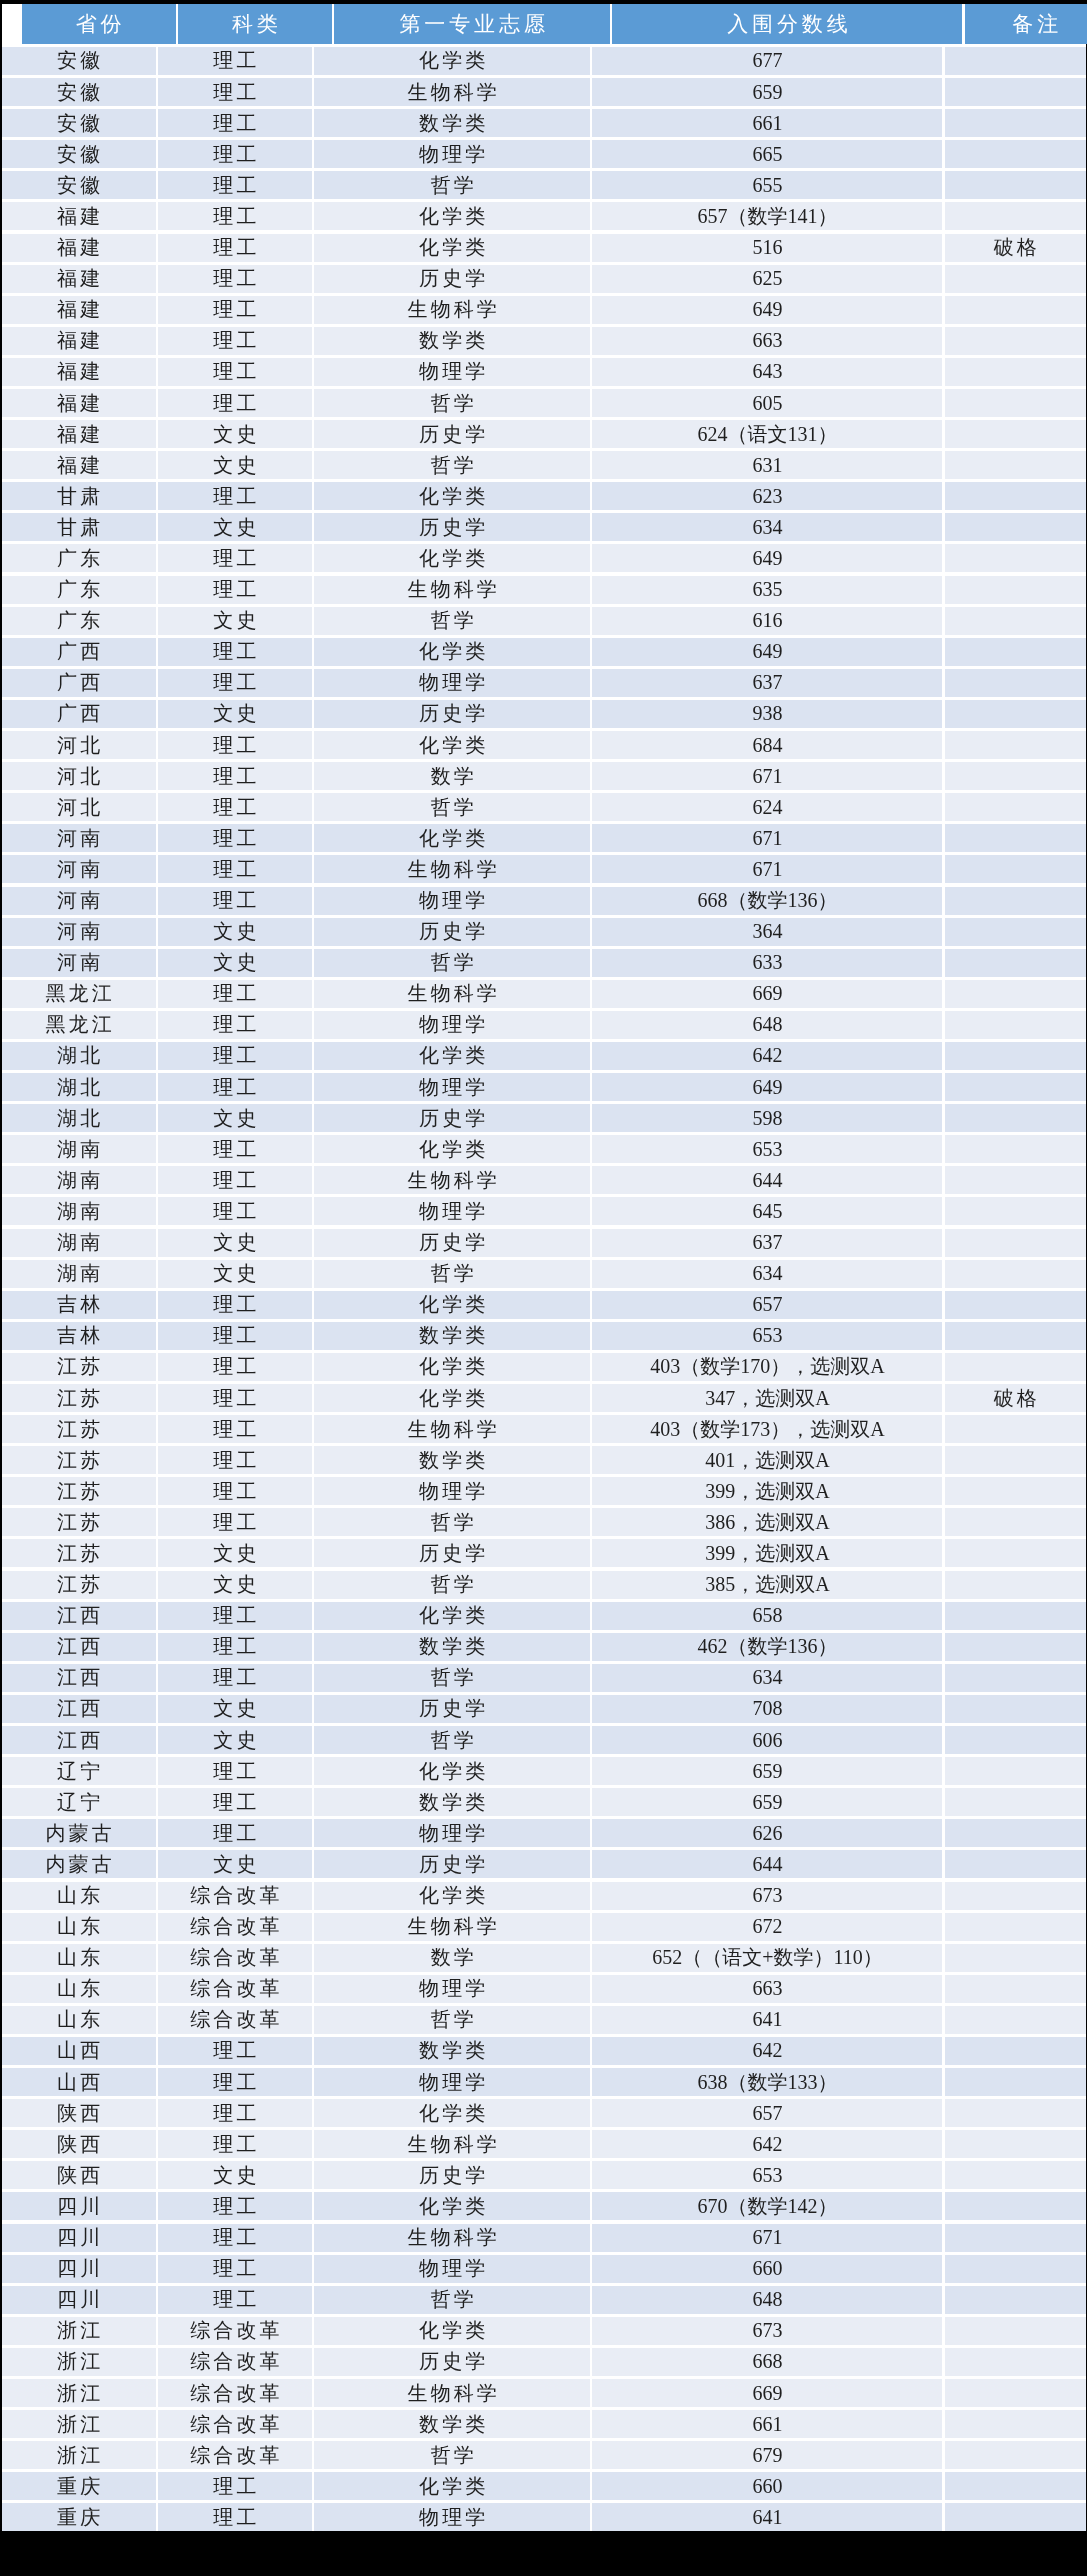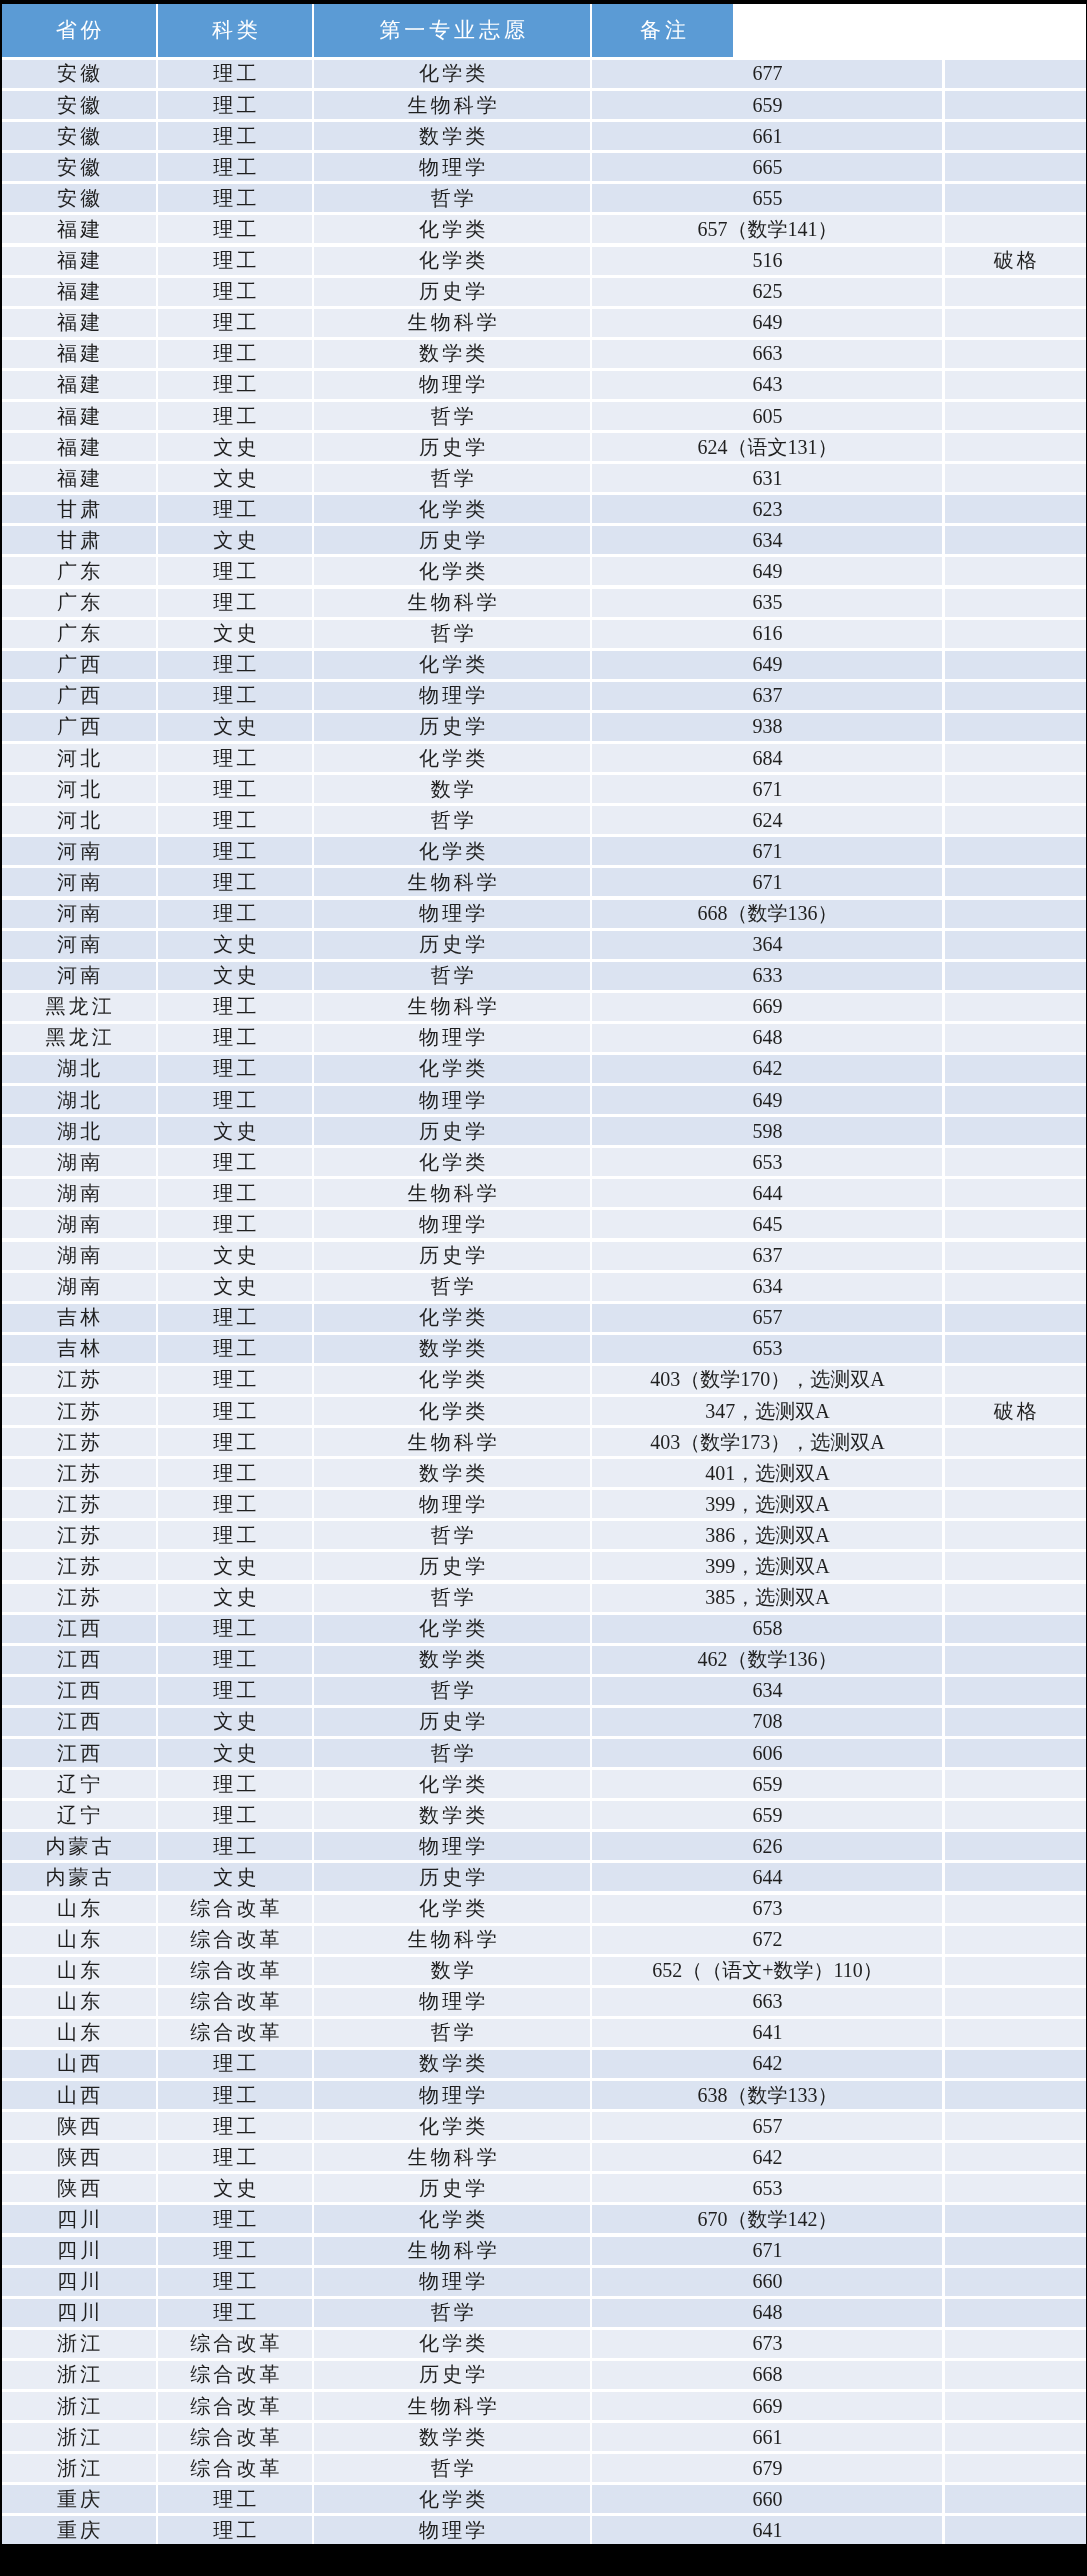--- a/index.html
+++ b/index.html
@@ -15,21 +15,21 @@
     position: absolute;
     left: 1.6px;
     top: 3.9px;
     width: 1084px;
     background: #fff;            
     display: flex;
     flex-direction: column;
     row-gap: 3.1px;
   }
   .row { display: flex; column-gap: 2.3px; height: 28px; flex: none; }
-  .row.header { height: 53px; }
+  .row.header { height: 40px; margin-left: 20px; }
   .cell, .hcell {
     flex: none;
     display: flex;
     align-items: center;
     justify-content: center;
     box-sizing: border-box;
     white-space: nowrap;
     overflow: hidden;
   }
   .c0 { width: 154px; }
@@ -55,20 +55,21 @@
   .band-light { background: var(--band-light, #e9edf5); }
 </style>
 </head>
 <body>
 
 <div class="table" id="score-table">
   <div class="row header">
     <div class="hcell c0">省份</div>
     <div class="hcell c1">科类</div>
     <div class="hcell c2">第一专业志愿</div>
+    <div class="hcell c3">入围分数线</div>
     <div class="hcell c4">备注</div>
   </div>
 <div class="row">
       <div class="cell c0 band-blue">安徽</div>
       <div class="cell c1 band-blue">理工</div>
       <div class="cell c2 band-blue">化学类</div>
       <div class="cell c3 band-blue">677</div>
       <div class="cell c4 band-blue"></div>
     </div>
     <div class="row">

